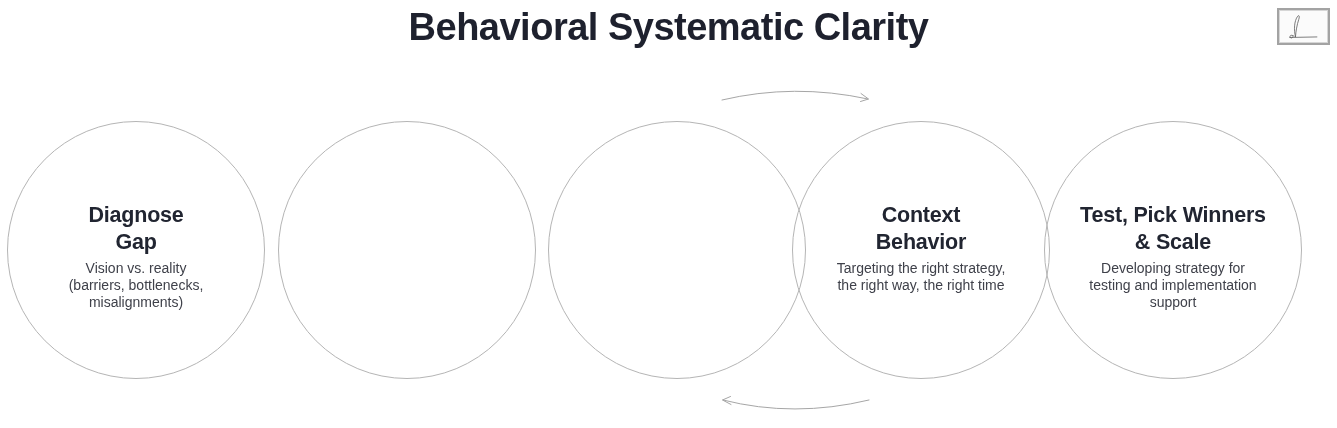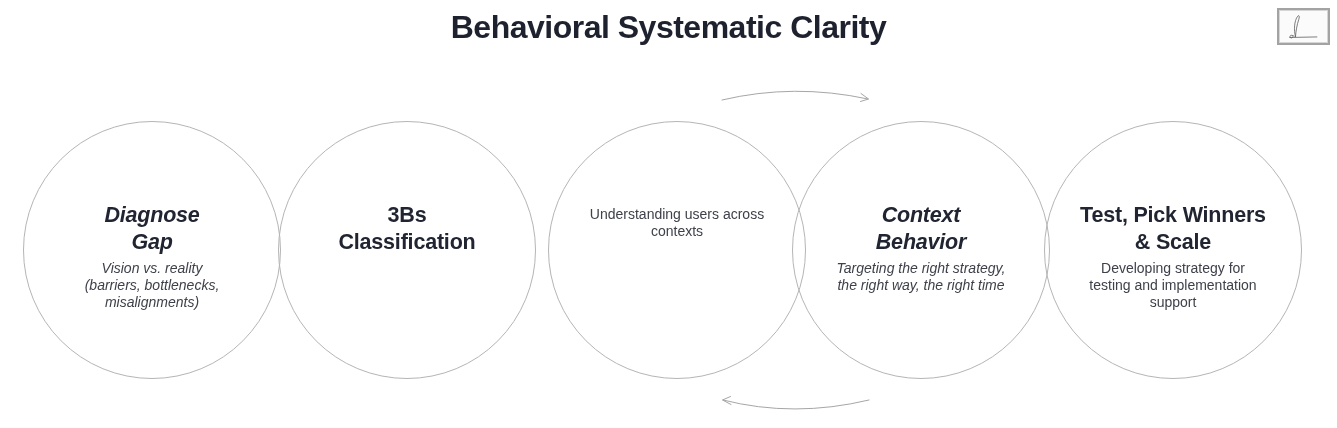--- a/index.html
+++ b/index.html
@@ -13,21 +13,21 @@
     background: #ffffff;
     overflow: hidden;
   }
 
   .page-title {
     position: absolute;
     top: 2px;
     left: 0;
     width: 100%;
     text-align: center;
-    font-size: 32px;
+    font-size: 38px;
     line-height: 50px;
     font-weight: 800;
     letter-spacing: -0.5px;
     color: #1e212e;
     white-space: nowrap;
   }
 
   .logo-box {
     position: absolute;
     top: 8px;
@@ -50,24 +50,24 @@
 
   .circle {
     position: absolute;
     width: 258px;
     height: 258px;
     top: 121px;
     border: 1px solid #b5b5b5;
     border-radius: 50%;
     background: transparent;
   }
-  .circle.c1 { left: 23px; font-style: italic; }
+  .circle.c1 { left: 7px; }
   .circle.c2 { left: 278px; }
   .circle.c3 { left: 548px; }
-  .circle.c4 { left: 792px; font-style: italic; }
+  .circle.c4 { left: 792px; }
   .circle.c5 { left: 1044px; }
 
   .circle-text {
     position: absolute;
     top: 80px;
     left: -14px;
     right: -14px;
     text-align: center;
   }
   .circle-heading {
@@ -122,29 +122,25 @@
       <div class="circle-heading">Diagnose
 Gap</div>
       <div class="circle-desc">Vision vs. reality
 (barriers, bottlenecks,
 misalignments)</div>
     </div>
   </div>
 
   <div class="circle c2">
     <div class="circle-text">
-      <div class="circle-heading">3Bs
-Classification</div>
     </div>
   </div>
 
   <div class="circle c3">
     <div class="circle-text">
-      <div class="circle-desc">Understanding users across
-contexts</div>
     </div>
   </div>
 
   <div class="circle c4">
     <div class="circle-text">
       <div class="circle-heading">Context
 Behavior</div>
       <div class="circle-desc">Targeting the right strategy,
 the right way, the right time</div>
     </div>

